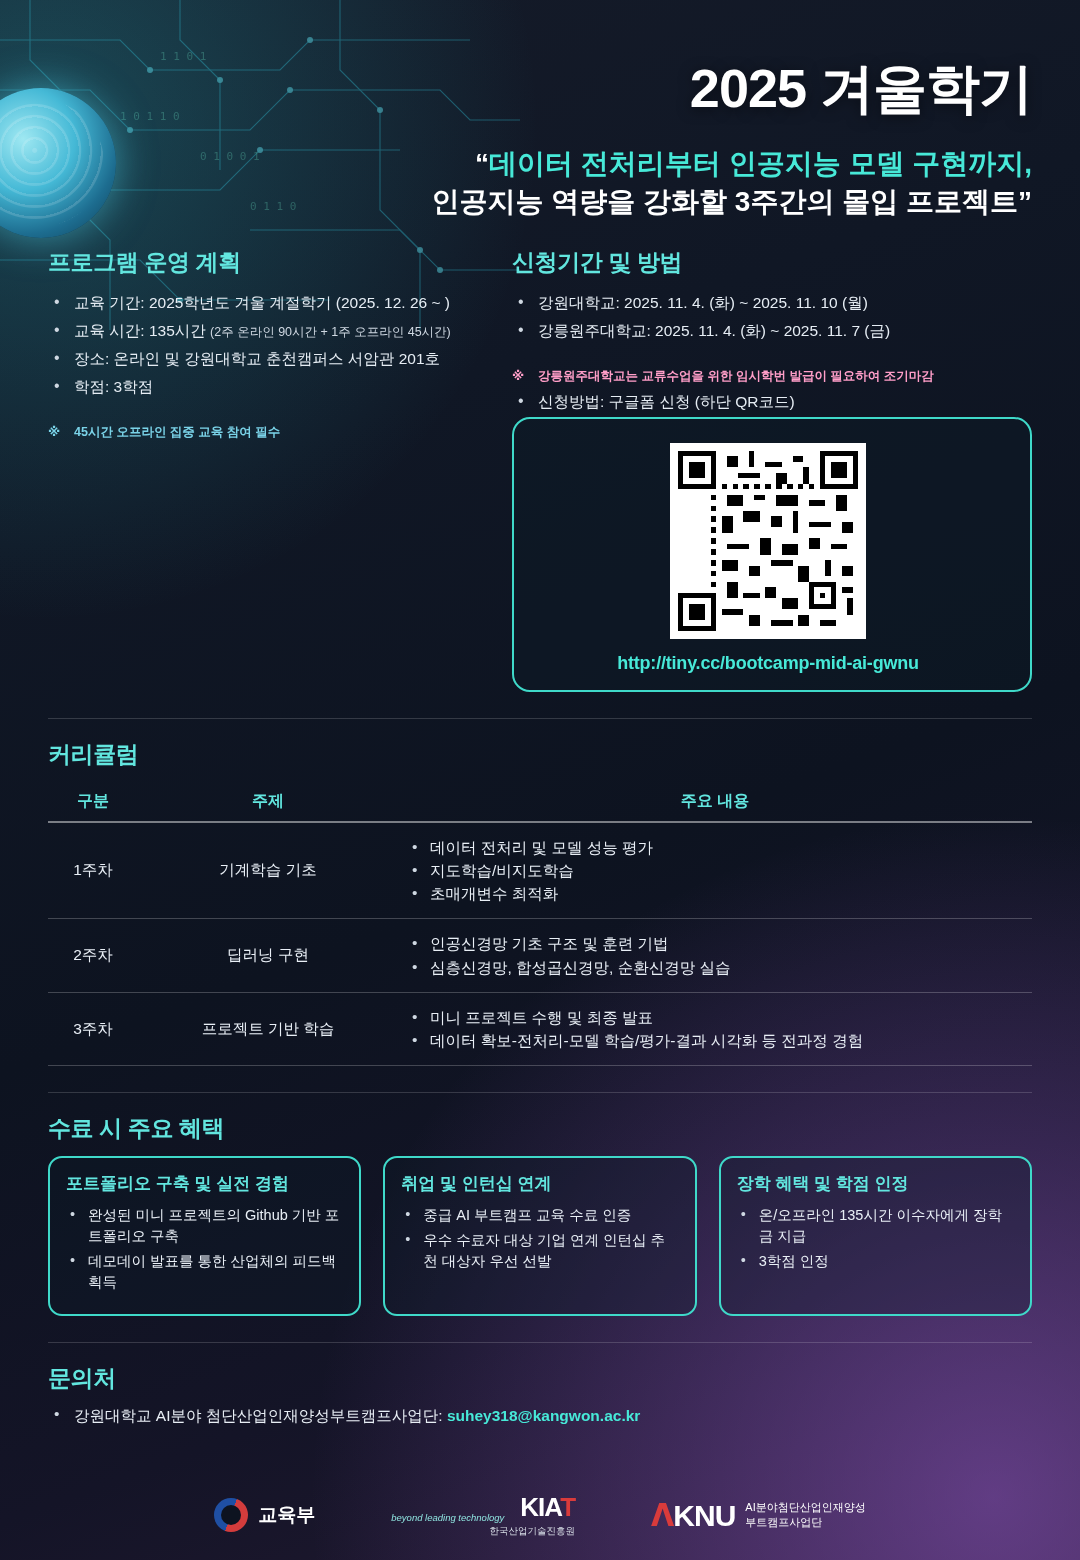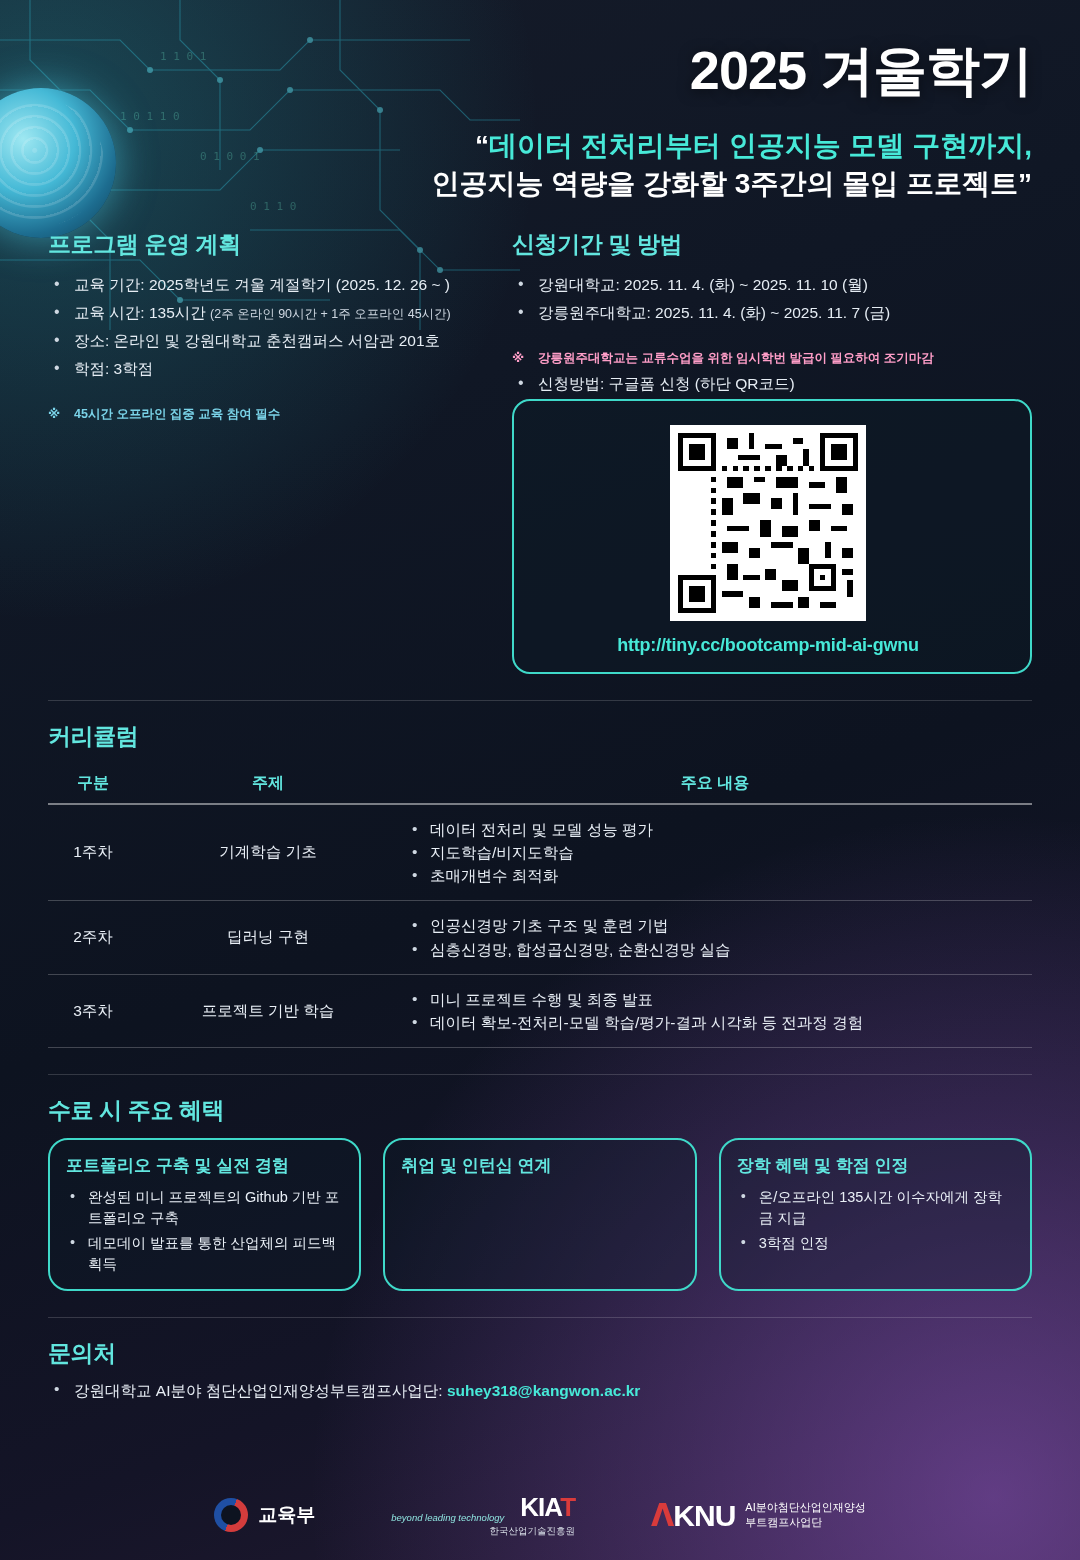--- a/index.html
+++ b/index.html
@@ -39,20 +39,21 @@
   }
 
   
   .header { position: relative; padding: 40px 48px 0 48px; }
   .title {
     text-align: right;
     font-size: 54px; font-weight: 800; line-height: 1.13;
     letter-spacing: -1px;
     color: #ffffff;
     text-shadow: 0 2px 14px rgba(0,0,0,.5);
+    margin-top: 18px;
   }
   .subtitle {
     margin-top: 26px;
     text-align: right;
     font-size: 28px; font-weight: 800; line-height: 1.35;
     color: #ffffff;
   }
   .subtitle .accent { color: #47e9d8; }
 
   
@@ -126,22 +127,22 @@
   table.curr ul { list-style: none; }
   table.curr ul li { position: relative; padding-left: 24px; line-height: 1.5; }
   table.curr ul li::before {
     content: "•"; position: absolute; left: 6px; top: -1px; color: #cfd8e2;
   }
 
   
   .cards { display: flex; gap: 22px; margin-top: 6px; }
   .card {
     flex: 1;
-    border: 2px solid #3fd9c9; border-radius: 20px;
-    padding: 14px 16px 9px 16px;
+    border: 2px solid #3fd9c9; border-radius: 14px;
+    padding: 14px 16px 16px 16px;
     background: rgba(12,30,40,0.28);
     min-height: 128px;
   }
   .card h3 {
     font-size: 17px; font-weight: 800; color: #62e6df; margin-bottom: 10px;
   }
   .card ul { list-style: none; }
   .card ul li {
     position: relative; padding-left: 22px;
     font-size: 14.5px; line-height: 1.45; color: #e9eff6; margin-bottom: 4px;
@@ -416,20 +417,24 @@
         <div class="card">
           <h3>포트폴리오 구축 및 실전 경험</h3>
           <ul>
             <li>완성된 미니 프로젝트의 Github 기반 포트폴리오 구축</li>
             <li>데모데이 발표를 통한 산업체의 피드백 획득</li>
           </ul>
         </div>
 
         <div class="card">
           <h3>취업 및 인턴십 연계</h3>
+          <ul>
+            <li>중급 AI 부트캠프 교육 수료 인증</li>
+            <li>우수 수료자 대상 기업 연계 인턴십 추천 대상자 우선 선발</li>
+          </ul>
         </div>
 
         <div class="card">
           <h3>장학 혜택 및 학점 인정</h3>
           <ul>
             <li>온/오프라인 135시간 이수자에게 장학금 지급</li>
             <li>3학점 인정</li>
           </ul>
         </div>
       </div>

